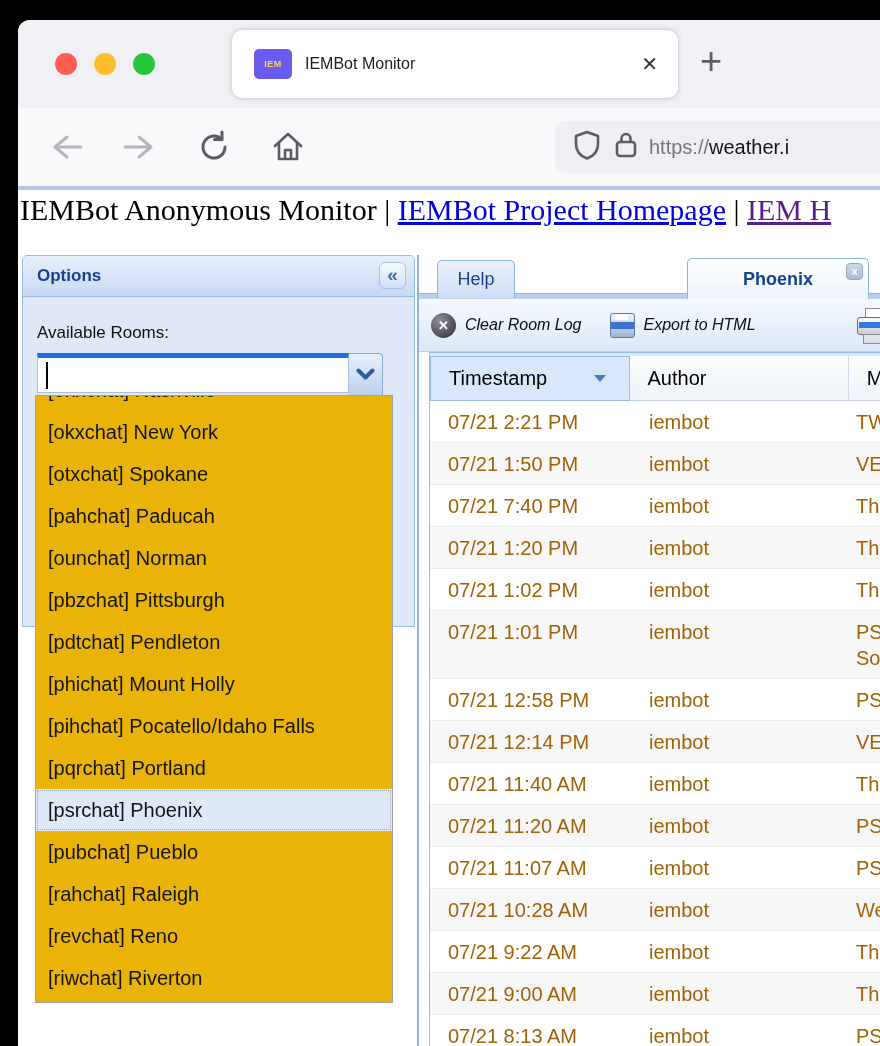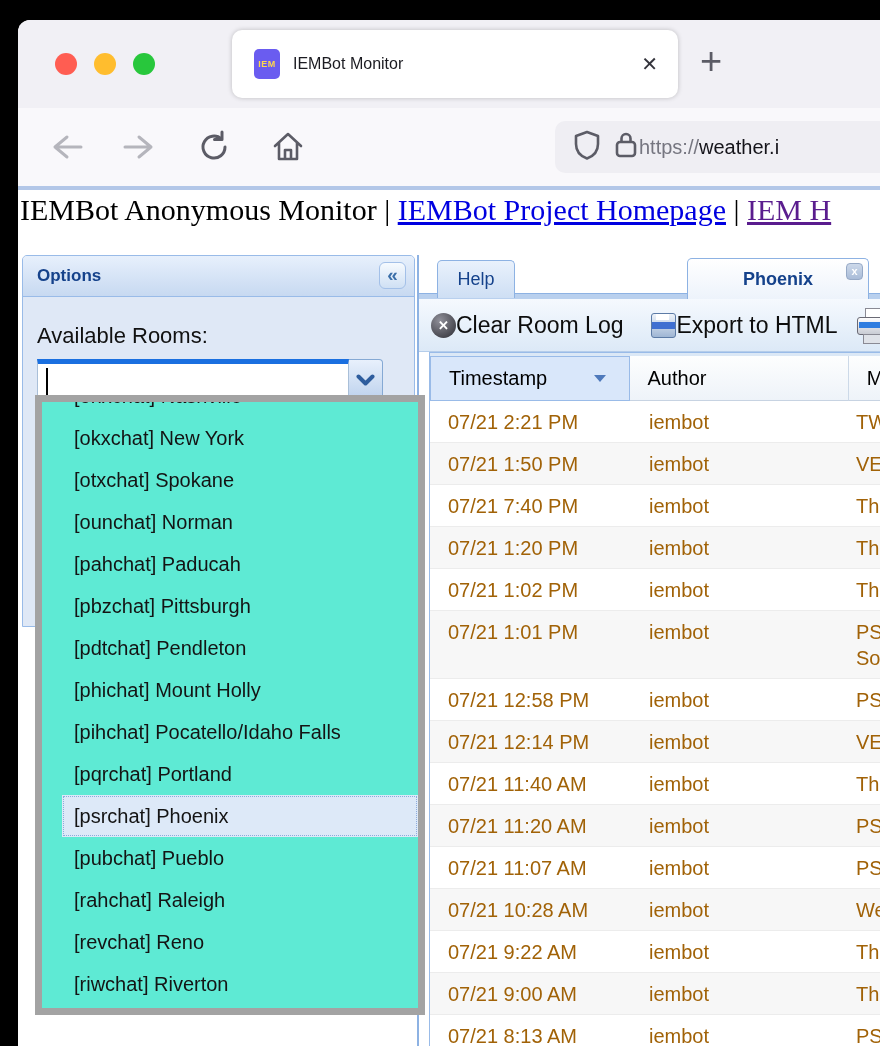--- a/index.html
+++ b/index.html
@@ -8,62 +8,62 @@
   
   .window{position:absolute;left:18px;top:20px;width:872px;height:1036px;
           border-top-left-radius:12px;background:#f9f8fb;overflow:hidden;}
   .titlebar{position:relative;height:88px;background:#f1f0f5;}
   .light{position:absolute;top:33px;width:22px;height:22px;border-radius:50%;}
   .l-red{left:37px;background:#ff5d52;}
   .l-yellow{left:76px;background:#ffbd2e;}
   .l-green{left:115px;background:#28c73c;}
   .btab{position:absolute;left:214px;top:10px;width:446px;height:68px;background:#fff;
         border-radius:10px;box-shadow:0 0 5px rgba(0,0,0,.22);display:flex;align-items:center;}
-  .favicon{margin-left:22px;width:26px;height:30px;background:#6a5cf0;border-radius:5px;
+  .favicon{margin-left:22px;width:38px;height:30px;background:#6a5cf0;border-radius:5px;
            color:#ffd84d;font-size:9px;font-weight:bold;letter-spacing:.5px;
            display:flex;align-items:center;justify-content:center;flex:none;}
   .btab-title{margin-left:13px;font-size:16px;color:#1b1b21;}
   .btab-close{position:absolute;right:20px;top:22px;font-size:20px;color:#33333b;line-height:24px;}
   .newtab{position:absolute;left:682px;top:20px;font-size:38px;font-weight:200;color:#5c5c66;}
   .navbar{position:relative;height:78px;background:#f9f8fb;}
   .nav-ic{position:absolute;top:24px;}
   .urlbar{position:absolute;left:537px;top:13px;height:52px;width:400px;background:#efeef3;
           border-radius:10px;display:flex;align-items:center;}
-  .url-text{font-size:20px;white-space:nowrap;}
+  .url-text{font-size:20px;white-space:nowrap;margin-left:10px;}
   .url-scheme{color:#767680;}
   .url-host{color:#15141a;}
   .accent{height:4px;background:#b3c7e8;}
   
   .pagec{position:absolute;left:0;top:170px;width:872px;height:866px;background:#fff;}
   .pheader{padding:0 0 0 2px;font-family:"Liberation Serif",serif;font-size:30px;color:#000;
            white-space:nowrap;line-height:40px;}
   .pheader a{text-decoration:underline;}
   .l1{color:#0000e0;}
   .l2{color:#5a1d8e;}
   
   .opanel{position:absolute;left:4px;top:65px;width:393px;height:372px;box-sizing:border-box;
           border:1px solid #99bbe8;border-radius:5px 5px 0 0;background:#dfe8f6;}
   .opanel-h{position:relative;height:40px;background:linear-gradient(#e7f0fc,#c7d9f1);
             border-bottom:1px solid #99bbe8;border-radius:4px 4px 0 0;display:flex;align-items:center;}
   .opanel-title{margin-left:14px;font-size:17px;font-weight:bold;color:#15428b;}
   .collapse-btn{position:absolute;right:8px;top:6px;width:27px;height:27px;box-sizing:border-box;
                 border:1px solid #a3c0e8;border-radius:6px;background:linear-gradient(#f6fafe,#cfe0f4);
                 color:#3a6ea8;font-size:19px;font-weight:bold;text-align:center;line-height:24px;}
   .opanel-b{padding:26px 0 0 14px;}
-  .rooms-label{font-size:22px;color:#111;}
+  .rooms-label{font-size:17px;color:#111;}
   .combo{margin-top:10px;display:flex;align-items:flex-start;}
   .combo-input{position:relative;width:312px;height:40px;box-sizing:border-box;background:#fff;
                border:1px solid #a9bfd8;border-top:5px solid #1a6fe0;}
   .caret{position:absolute;left:8px;top:4px;width:2px;height:27px;background:#000;}
   .combo-trigger{width:34px;height:45px;box-sizing:border-box;border:1px solid #85a9d4;border-left:none;
                  border-radius:0 4px 4px 0;background:linear-gradient(#e8f0fc,#b9cfec);
                  display:flex;align-items:center;justify-content:center;}
   
-  .dropdown{position:absolute;left:17px;top:205px;width:356px;height:606px;background:#5eead4;
-            border:7px solid #a3a3a3;overflow:hidden;z-index:20;padding-left:20px;}
+  .dropdown{position:absolute;left:17px;top:205px;width:356px;height:606px;background:#eab308;
+            border:1px solid #a3a3a3;overflow:hidden;z-index:20;}
   .dropdown-inner{transform:translateY(-27px);}
   .room{height:42px;line-height:42px;padding-left:12px;font-size:20px;color:#141414;white-space:nowrap;}
   .room.selected{background:#dde9f8;outline:1px dotted #8cabdc;outline-offset:-2px;}
   
   .tpanel{position:absolute;left:399px;top:65px;width:481px;height:1000px;
           border-left:2px solid #8db2e3;box-sizing:border-box;}
   .tabstrip{position:relative;height:44px;}
   .tabstrip::after{content:"";position:absolute;left:0;right:0;bottom:0;height:5px;
                    background:#b9d0ee;border-top:1px solid #8db2e3;}
   .tab{position:absolute;top:5px;height:38px;box-sizing:border-box;border:1px solid #8db2e3;border-bottom:none;
@@ -72,21 +72,21 @@
   .tab-help{left:18px;width:78px;}
   .tab-saved{left:104px;width:158px;}
   .tab-active{left:268px;width:182px;top:3px;height:41px;font-weight:bold;
               background:linear-gradient(#ffffff,#edf3fb);z-index:3;}
   .tab-close{position:absolute;right:5px;top:4px;width:17px;height:17px;box-sizing:border-box;
              border:1px solid #96a9c6;border-radius:4px;color:#fff;font-size:11px;font-weight:bold;
              line-height:14px;text-align:center;background:linear-gradient(#cdd9ea,#a9bcd8);}
   .toolbar{position:absolute;left:0;top:44px;width:100%;height:53px;box-sizing:border-box;
            background:linear-gradient(#f5f9fe,#dce9f7);border-bottom:1px solid #b5cdea;
            display:flex;align-items:center;padding-left:12px;}
-  .tb-label{font-size:23px;color:#0d0d0d;}
+  .tb-label{font-size:16px;color:#0d0d0d;margin-left:9px;font-style:italic;}
   .clear-icon{width:25px;height:25px;border-radius:50%;flex:none;
               background:radial-gradient(circle at 35% 30%,#8f8f99,#2c2c33);
               color:#fff;font-size:13px;font-weight:bold;display:flex;align-items:center;justify-content:center;}
   .floppy-icon{position:relative;width:23px;height:23px;margin-left:28px;flex:none;border-radius:3px;
                background:linear-gradient(#eef3fa,#9fb6d4);border:1px solid #5c7ba6;overflow:hidden;}
   .floppy-icon::before{content:"";position:absolute;left:0;right:0;top:8px;height:7px;background:#3f6fd1;}
   .floppy-icon::after{content:"";position:absolute;left:4px;top:0;width:13px;height:6px;background:#fff;}
   .printer-icon{position:absolute;left:436px;top:9px;width:52px;height:36px;}
   .printer-icon .paper{position:absolute;left:10px;top:0;width:34px;height:10px;background:#fff;border:1px solid #8a8a94;}
   .printer-icon .body{position:absolute;left:2px;top:9px;width:48px;height:16px;background:linear-gradient(#fdfdfe,#c9ccd4);
@@ -194,22 +194,22 @@
             </div>
           </div>
         </div>
       </div>
 
       <div class="dropdown">
         <div class="dropdown-inner" id="room-list">
             <div class="room">[ohxchat] Nashville</div>
             <div class="room">[okxchat] New York</div>
             <div class="room">[otxchat] Spokane</div>
+            <div class="room">[pahchat] Paducah</div>
             <div class="room">[ounchat] Norman</div>
-            <div class="room">[pahchat] Paducah</div>
             <div class="room">[pbzchat] Pittsburgh</div>
             <div class="room">[pdtchat] Pendleton</div>
             <div class="room">[phichat] Mount Holly</div>
             <div class="room">[pihchat] Pocatello/Idaho Falls</div>
             <div class="room">[pqrchat] Portland</div>
             <div class="room selected">[psrchat] Phoenix</div>
             <div class="room">[pubchat] Pueblo</div>
             <div class="room">[rahchat] Raleigh</div>
             <div class="room">[revchat] Reno</div>
             <div class="room">[riwchat] Riverton</div>

